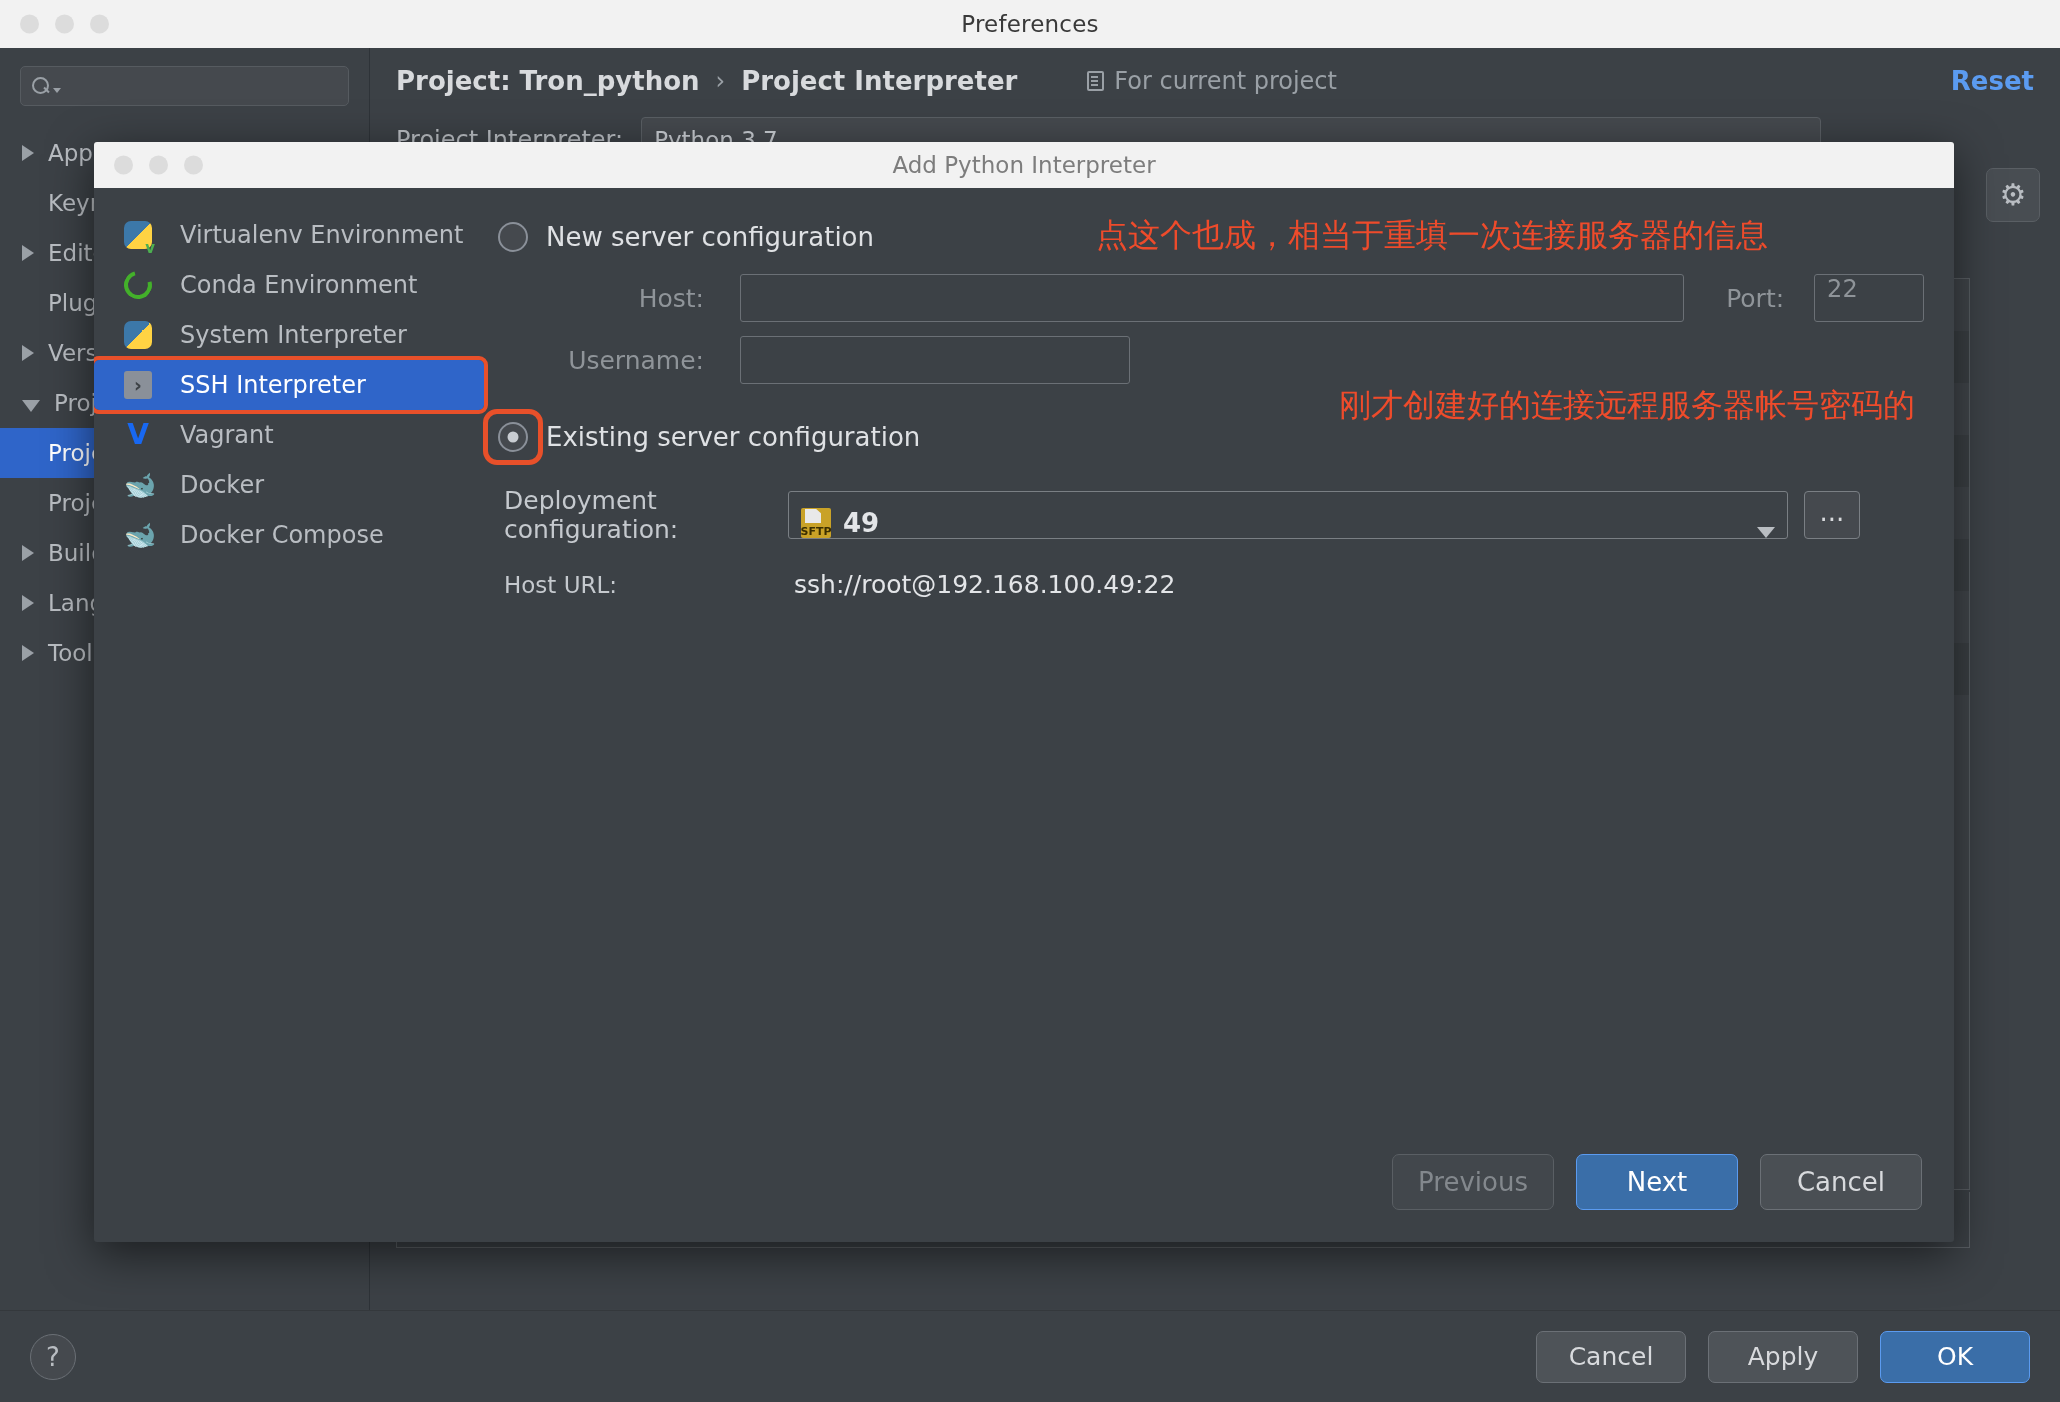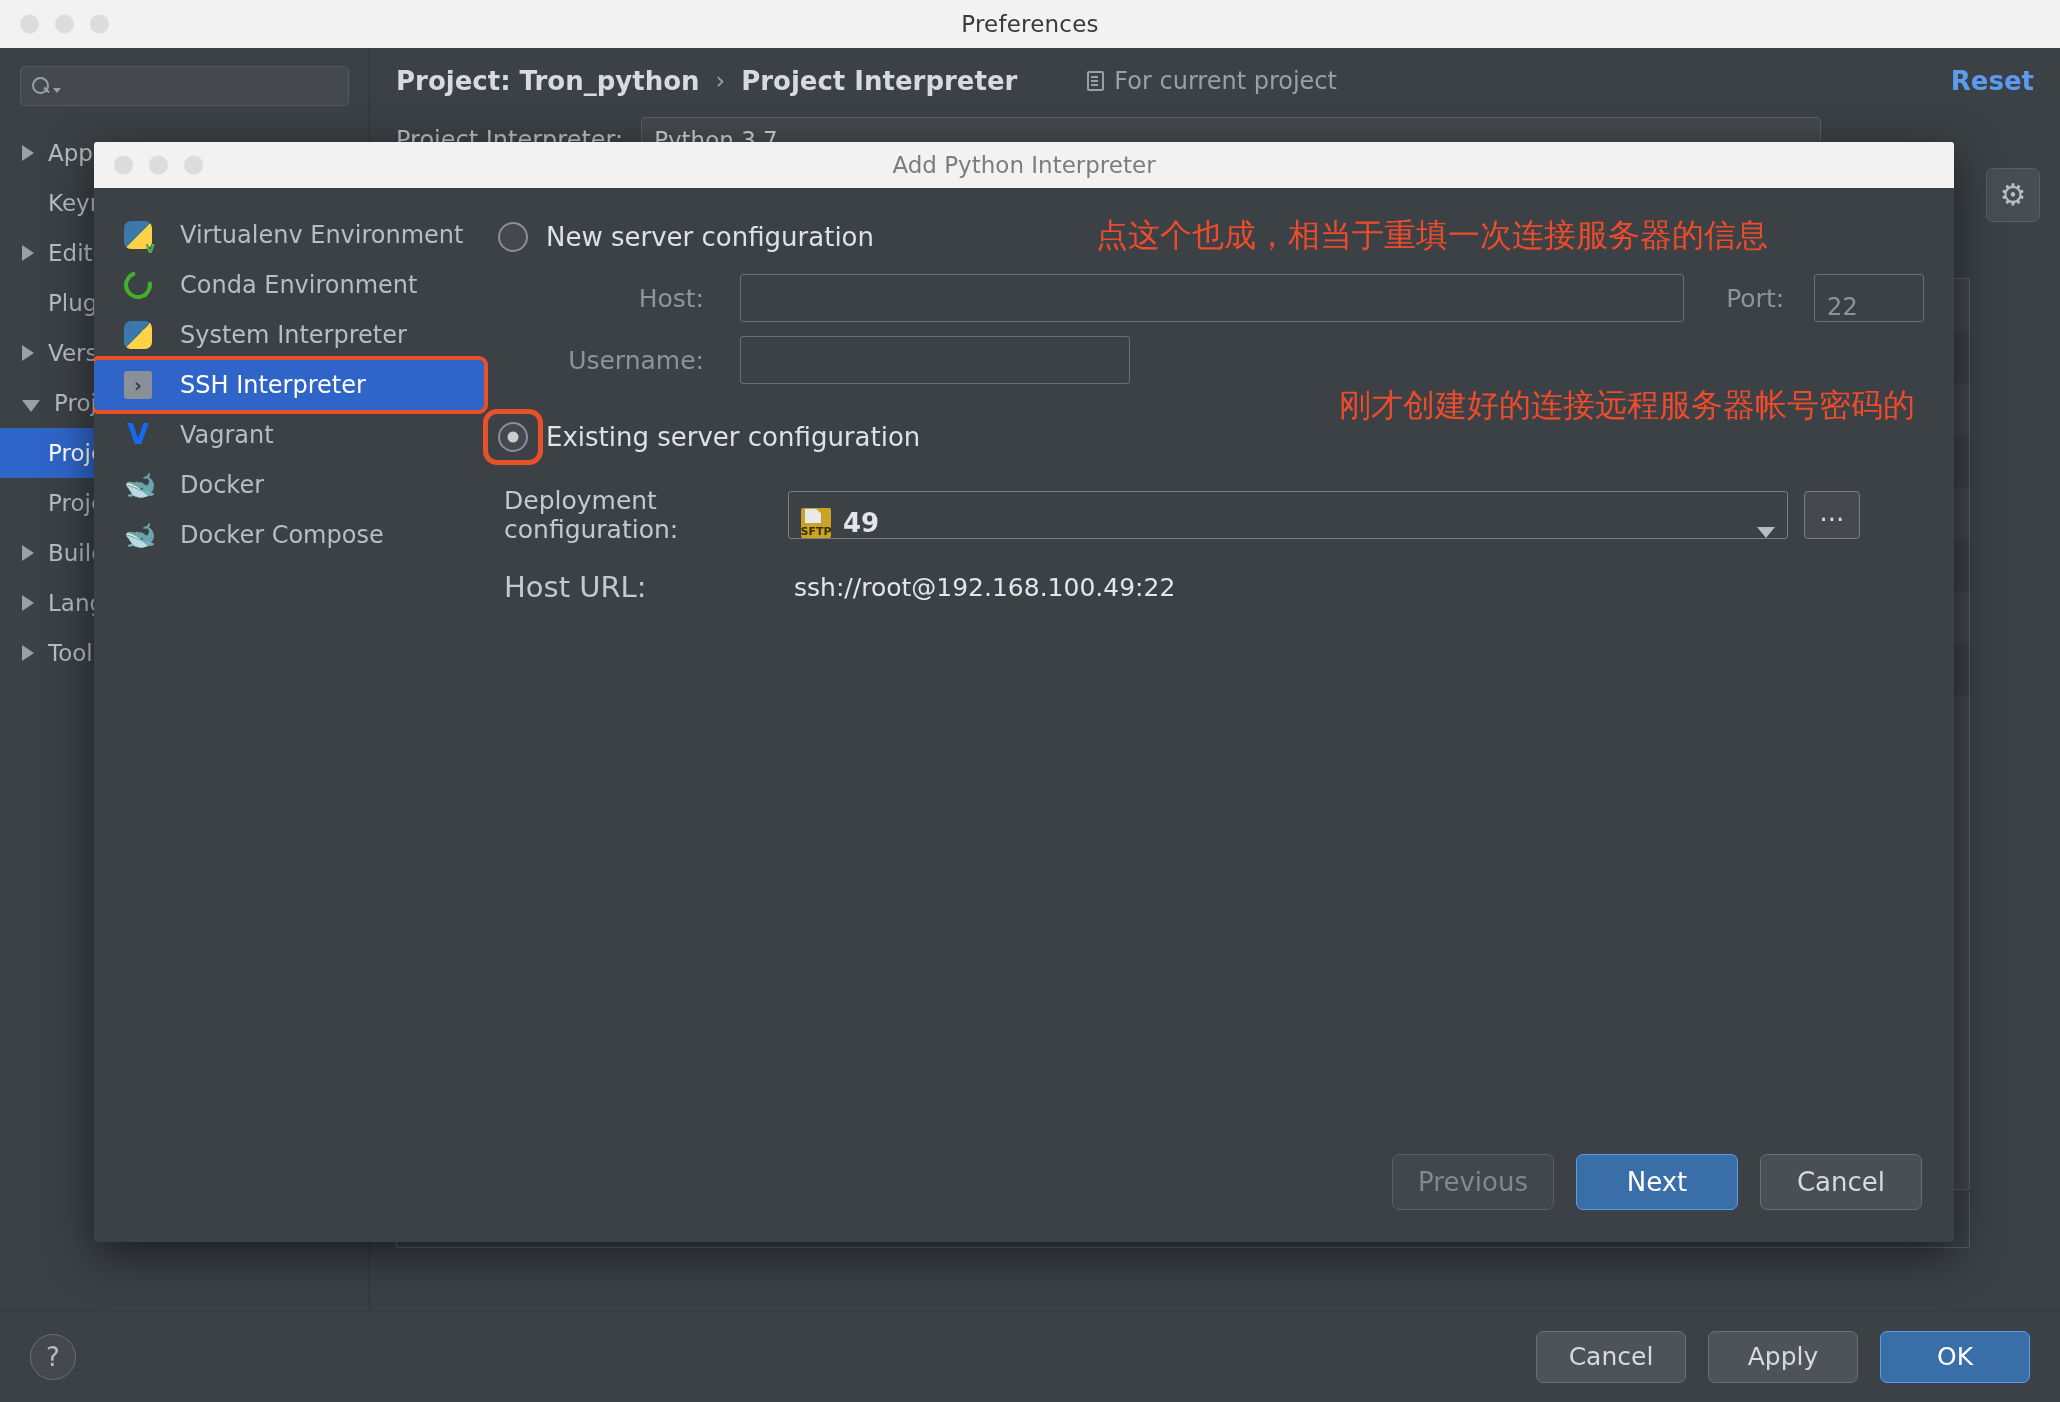--- a/index.html
+++ b/index.html
@@ -255,21 +255,21 @@
     display: flex; align-items: center; margin-top: 14px; gap: 12px;
   }
   .field-label {
     width: 230px; flex: 0 0 230px; text-align: right;
     color: #8f9499; font-size: 25px; padding-right: 24px;
   }
   .text-input {
     height: 48px; background: #3c4146;
     border: 1px solid #6b7076; border-radius: 3px;
     color: #c9cdd2; font-size: 24px;
-    display: flex; align-items: flex-end; padding: 0 12px;
+    display: flex; align-items: flex-start; padding: 0 12px;
   }
   .input-host { width: 1000px; }
   .input-user { width: 390px; }
   .port-label { color: #8f9499; font-size: 25px; margin-left: 30px; margin-right: 18px; }
   .input-port { width: 115px; color: #8f9499; }
 
   .deploy-row { display: flex; align-items: center; margin-top: 26px; }
   .deploy-label {
     width: 290px; flex: 0 0 290px; color: #c5c9ce; font-size: 25px;
     padding-left: 6px;
@@ -296,21 +296,21 @@
     border-left: 9px solid transparent; border-right: 9px solid transparent;
     border-top: 11px solid #b9bdc2;
   }
   .dots-btn {
     margin-left: 16px; width: 56px; height: 48px;
     border: 1px solid #7a7f84; border-radius: 4px; background: #45494e;
     color: #d8dadd; font-size: 26px; line-height: 40px; text-align: center;
   }
   .hosturl-row { display: flex; align-items: center; margin-top: 26px; }
   .hosturl-label {
-    width: 290px; flex: 0 0 290px; color: #c5c9ce; font-size: 29px;
+    width: 290px; flex: 0 0 290px; color: #c5c9ce; font-size: 23px;
     padding-left: 6px;
   }
   .hosturl-value { color: #e3e5e8; font-size: 25px; padding-left: 6px; }
 
   .annot {
     position: absolute; color: #ee4b2b; font-size: 32px;
     white-space: nowrap; font-family: "DejaVu Sans", sans-serif;
   }
   .annot-1 { left: 612px; top: 26px; }
   .annot-2 { left: 855px; top: 196px; }

